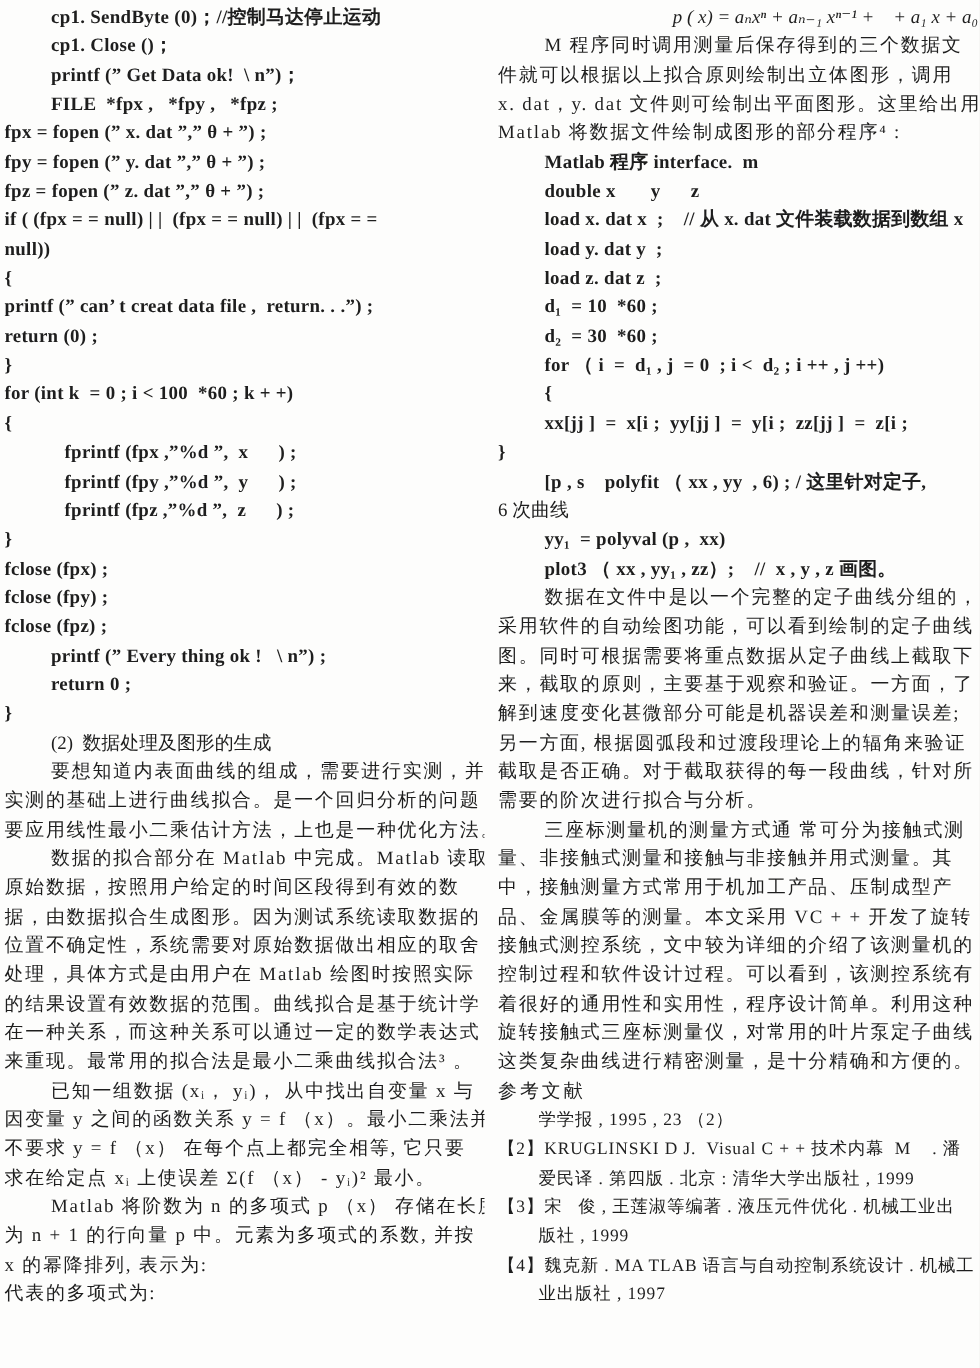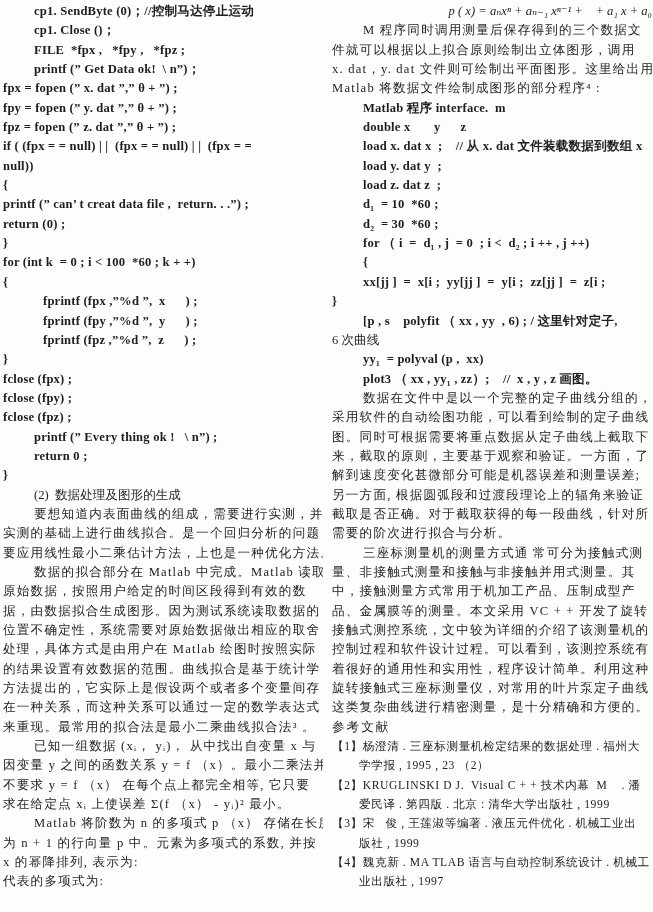--- a/index.html
+++ b/index.html
@@ -47,22 +47,22 @@
   .hang { padding-left: 27px; }
 </style>
 </head>
 <body>
 
 <div class="page">
   <div class="col">
 
   <div class="line code i1">cp1. SendByte (0)；//控制马达停止运动</div>
       <div class="line code i1">cp1. Close ()；</div>
+      <div class="line code i1">printf (” Get Data ok!  \ n”)；</div>
       <div class="line code i1">FILE  *fpx ,   *fpy ,   *fpz ;</div>
-      <div class="line code i1">printf (” Get Data ok!  \ n”)；</div>
       <div class="line code">fpx = fopen (” x. dat ”,” θ + ”) ;</div>
       <div class="line code">fpy = fopen (” y. dat ”,” θ + ”) ;</div>
       <div class="line code">fpz = fopen (” z. dat ”,” θ + ”) ;</div>
       <div class="line code">if ( (fpx = = null) | |  (fpx = = null) | |  (fpx = =</div>
       <div class="line code">null))</div>
       <div class="line code">{</div>
       <div class="line code">printf (” can’ t creat data file ,  return. . .”) ;</div>
       <div class="line code">return (0) ;</div>
       <div class="line code">}</div>
       <div class="line code">for (int k  = 0 ; i &lt; 100  *60 ; k + +)</div>
@@ -80,21 +80,20 @@
       <div class="line i1">(2)  数据处理及图形的生成</div>
       <div class="line cn i1">要想知道内表面曲线的组成，需要进行实测，并在</div>
       <div class="line cn">实测的基础上进行曲线拟合。是一个回归分析的问题，</div>
       <div class="line cn">要应用线性最小二乘估计方法，上也是一种优化方法。</div>
       <div class="line cn i1">数据的拟合部分在 Matlab 中完成。Matlab 读取</div>
       <div class="line cn">原始数据，按照用户给定的时间区段得到有效的数</div>
       <div class="line cn">据，由数据拟合生成图形。因为测试系统读取数据的</div>
       <div class="line cn">位置不确定性，系统需要对原始数据做出相应的取舍</div>
       <div class="line cn">处理，具体方式是由用户在 Matlab 绘图时按照实际</div>
       <div class="line cn">的结果设置有效数据的范围。曲线拟合是基于统计学</div>
-      <div class="line cn">方法提出的，它实际上是假设两个或者多个变量间存</div>
       <div class="line cn">在一种关系，而这种关系可以通过一定的数学表达式</div>
       <div class="line cn">来重现。最常用的拟合法是最小二乘曲线拟合法³ 。</div>
       <div class="line cn i1">已知一组数据 (xᵢ， yᵢ)， 从中找出自变量 x 与</div>
       <div class="line cn">因变量 y 之间的函数关系 y = f （x）。最小二乘法并</div>
       <div class="line cn">不要求 y = f （x） 在每个点上都完全相等, 它只要</div>
       <div class="line cn">求在给定点 xᵢ 上使误差 Σ(f （x） - yᵢ)² 最小。</div>
       <div class="line cn i1">Matlab 将阶数为 n 的多项式 p （x） 存储在长度</div>
       <div class="line cn">为 n + 1 的行向量 p 中。元素为多项式的系数, 并按</div>
       <div class="line cn">x 的幂降排列, 表示为:</div>
       <div class="line cn">代表的多项式为:</div>
@@ -132,21 +131,20 @@
       <div class="line cn i1">三座标测量机的测量方式通 常可分为接触式测</div>
       <div class="line cn">量、非接触式测量和接触与非接触并用式测量。其</div>
       <div class="line cn">中，接触测量方式常用于机加工产品、压制成型产</div>
       <div class="line cn">品、金属膜等的测量。本文采用 VC + + 开发了旋转</div>
       <div class="line cn">接触式测控系统，文中较为详细的介绍了该测量机的</div>
       <div class="line cn">控制过程和软件设计过程。可以看到，该测控系统有</div>
       <div class="line cn">着很好的通用性和实用性，程序设计简单。利用这种</div>
       <div class="line cn">旋转接触式三座标测量仪，对常用的叶片泵定子曲线</div>
       <div class="line cn">这类复杂曲线进行精密测量，是十分精确和方便的。</div>
       <div class="line head">参考文献</div>
-      <div class="line ref">【1】杨澄清 . 三座标测量机检定结果的数据处理 . 福州大</div>
       <div class="line ref hang">学学报 , 1995 , 23 （2）</div>
       <div class="line ref">【2】KRUGLINSKI D J.  Visual C + + 技术内幕  M    . 潘</div>
       <div class="line ref hang">爱民译 . 第四版 . 北京 : 清华大学出版社 , 1999</div>
       <div class="line ref">【3】宋   俊 , 王莲淑等编著 . 液压元件优化 . 机械工业出</div>
       <div class="line ref hang">版社 , 1999</div>
       <div class="line ref">【4】魏克新 . MA TLAB 语言与自动控制系统设计 . 机械工</div>
       <div class="line ref hang">业出版社 , 1997</div>
     </div>
 </div>
 

